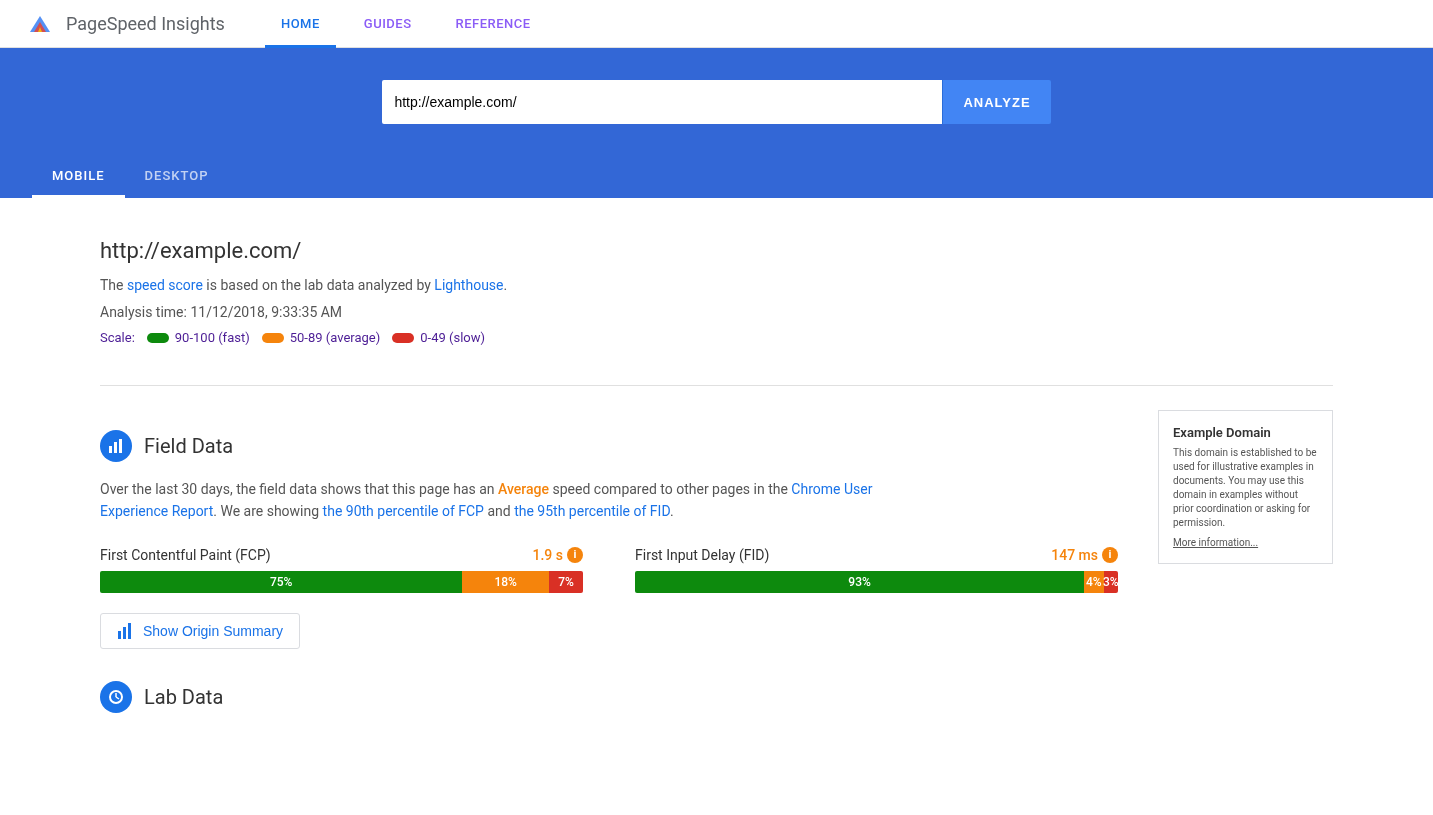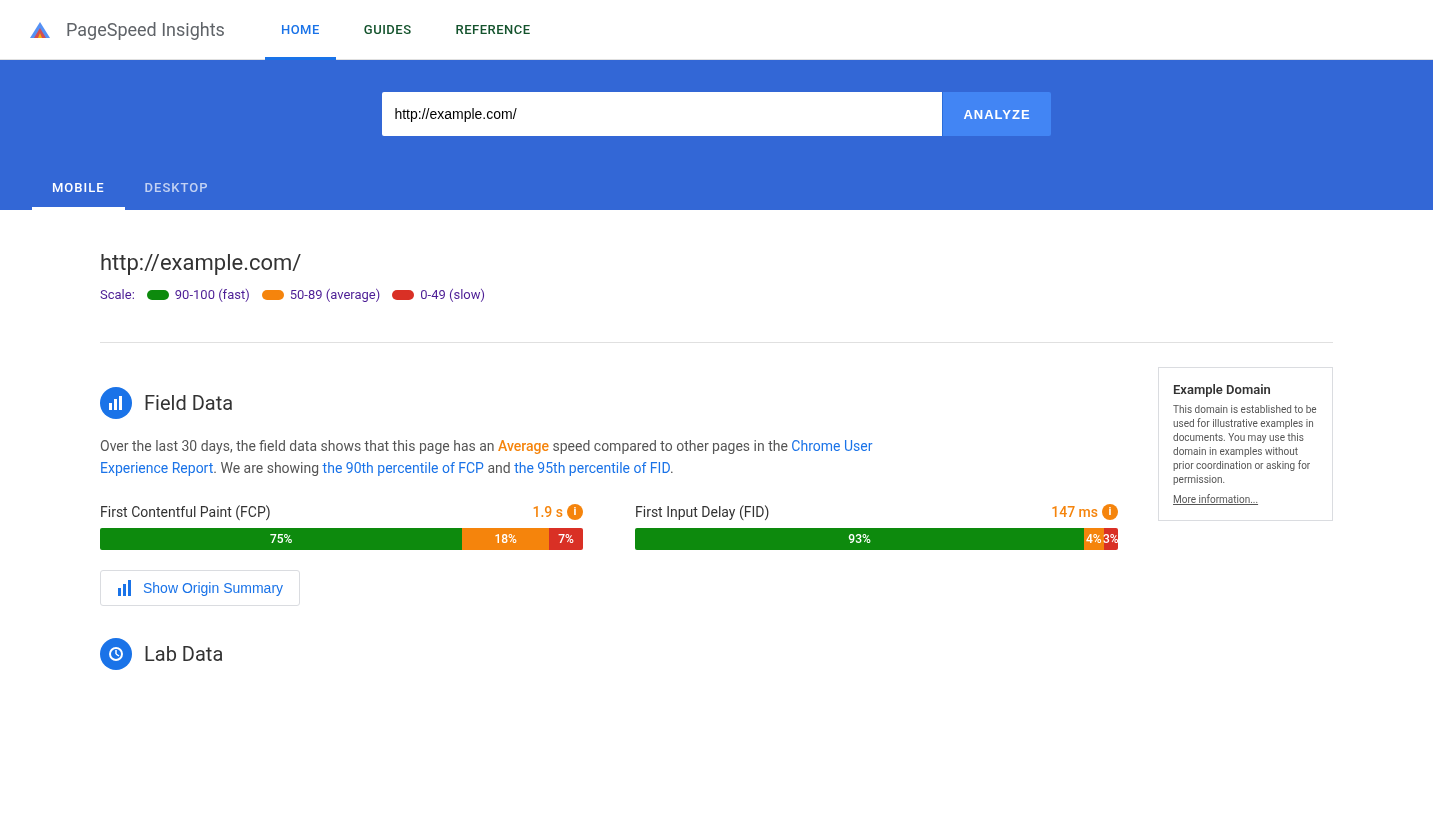--- a/index.html
+++ b/index.html
@@ -3,21 +3,21 @@
   <meta charset="utf-8">
   <style>
     * { margin: 0; padding: 0; box-sizing: border-box; }
     body { font-family: 'Roboto', Arial, sans-serif; font-size: 14px; color: #333; background: #fff; }
 
     
     .header {
       display: flex;
       align-items: center;
       padding: 0 24px;
-      height: 60px;
+      height: 48px;
       background: #fff;
       border-bottom: 1px solid #e0e0e0;
     }
     .logo-area {
       display: flex;
       align-items: center;
       gap: 10px;
       margin-right: 40px;
     }
     .logo-icon {
@@ -35,21 +35,21 @@
       height: 100%;
       gap: 12px;
     }
     .nav-item {
       display: flex;
       align-items: center;
       height: 100%;
       padding: 0 16px;
       font-size: 13px;
       font-weight: 500;
-      color: #14532d;
+      color: #8b5cf6;
       cursor: pointer;
       text-transform: uppercase;
       letter-spacing: 0.5px;
       border-bottom: 3px solid transparent;
       position: relative;
       top: 1px;
     }
     .nav-item.active {
       color: #1a73e8;
       border-bottom: 3px solid #1a73e8;
@@ -364,20 +364,27 @@
     <div class="tab active">MOBILE</div>
     <div class="tab">DESKTOP</div>
   </div>
 </div>
 
 <div class="main">
 
   <div class="score-section">
     <div class="score-info">
       <div class="score-url">http://example.com/</div>
+      <div class="score-desc">
+        <span>The </span><a href="#">speed score</a><span> is based on the lab data analyzed by </span><a href="#">Lighthouse</a><span>.</span>
+      </div>
+      <div class="analysis-time">
+        <span>Analysis time:</span>
+        <span>11/12/2018, 9:33:35 AM</span>
+      </div>
       <div class="scale-row">
         <span>Scale:</span>
         <div class="scale-item">
           <div class="dot dot-green"></div>
           <span>90-100 (fast)</span>
         </div>
         <div class="scale-item">
           <div class="dot dot-orange"></div>
           <span>50-89 (average)</span>
         </div>

